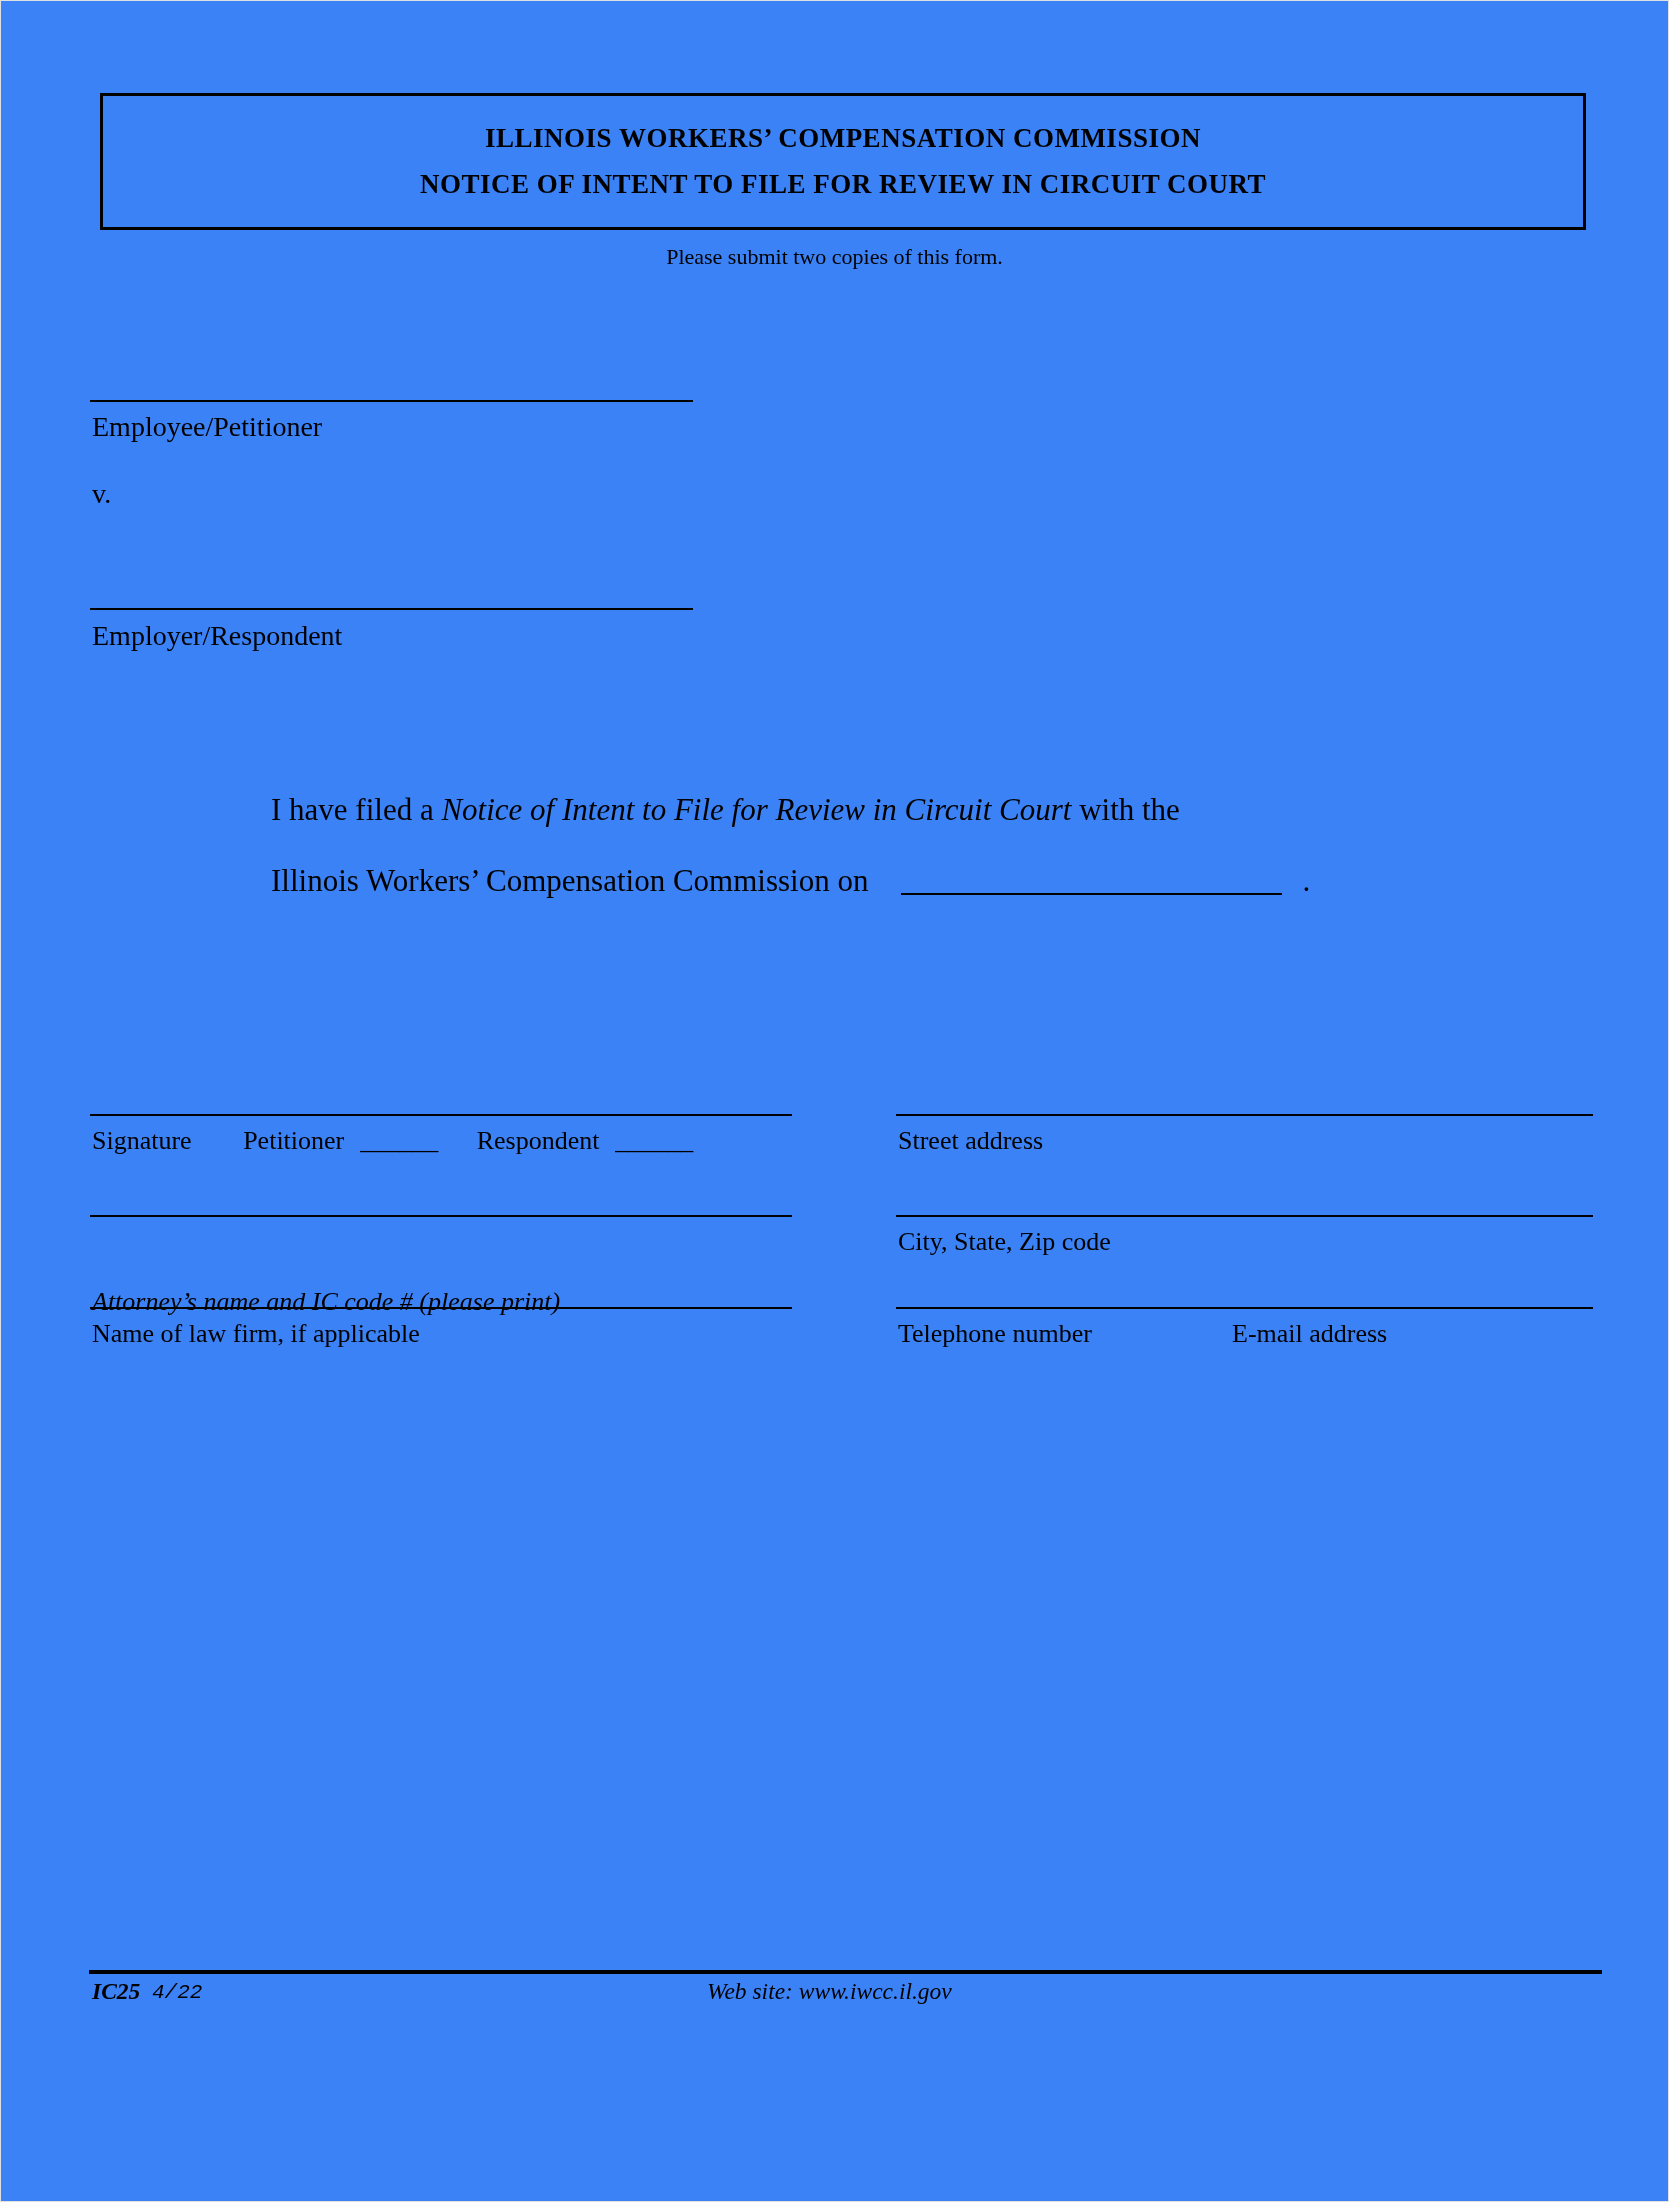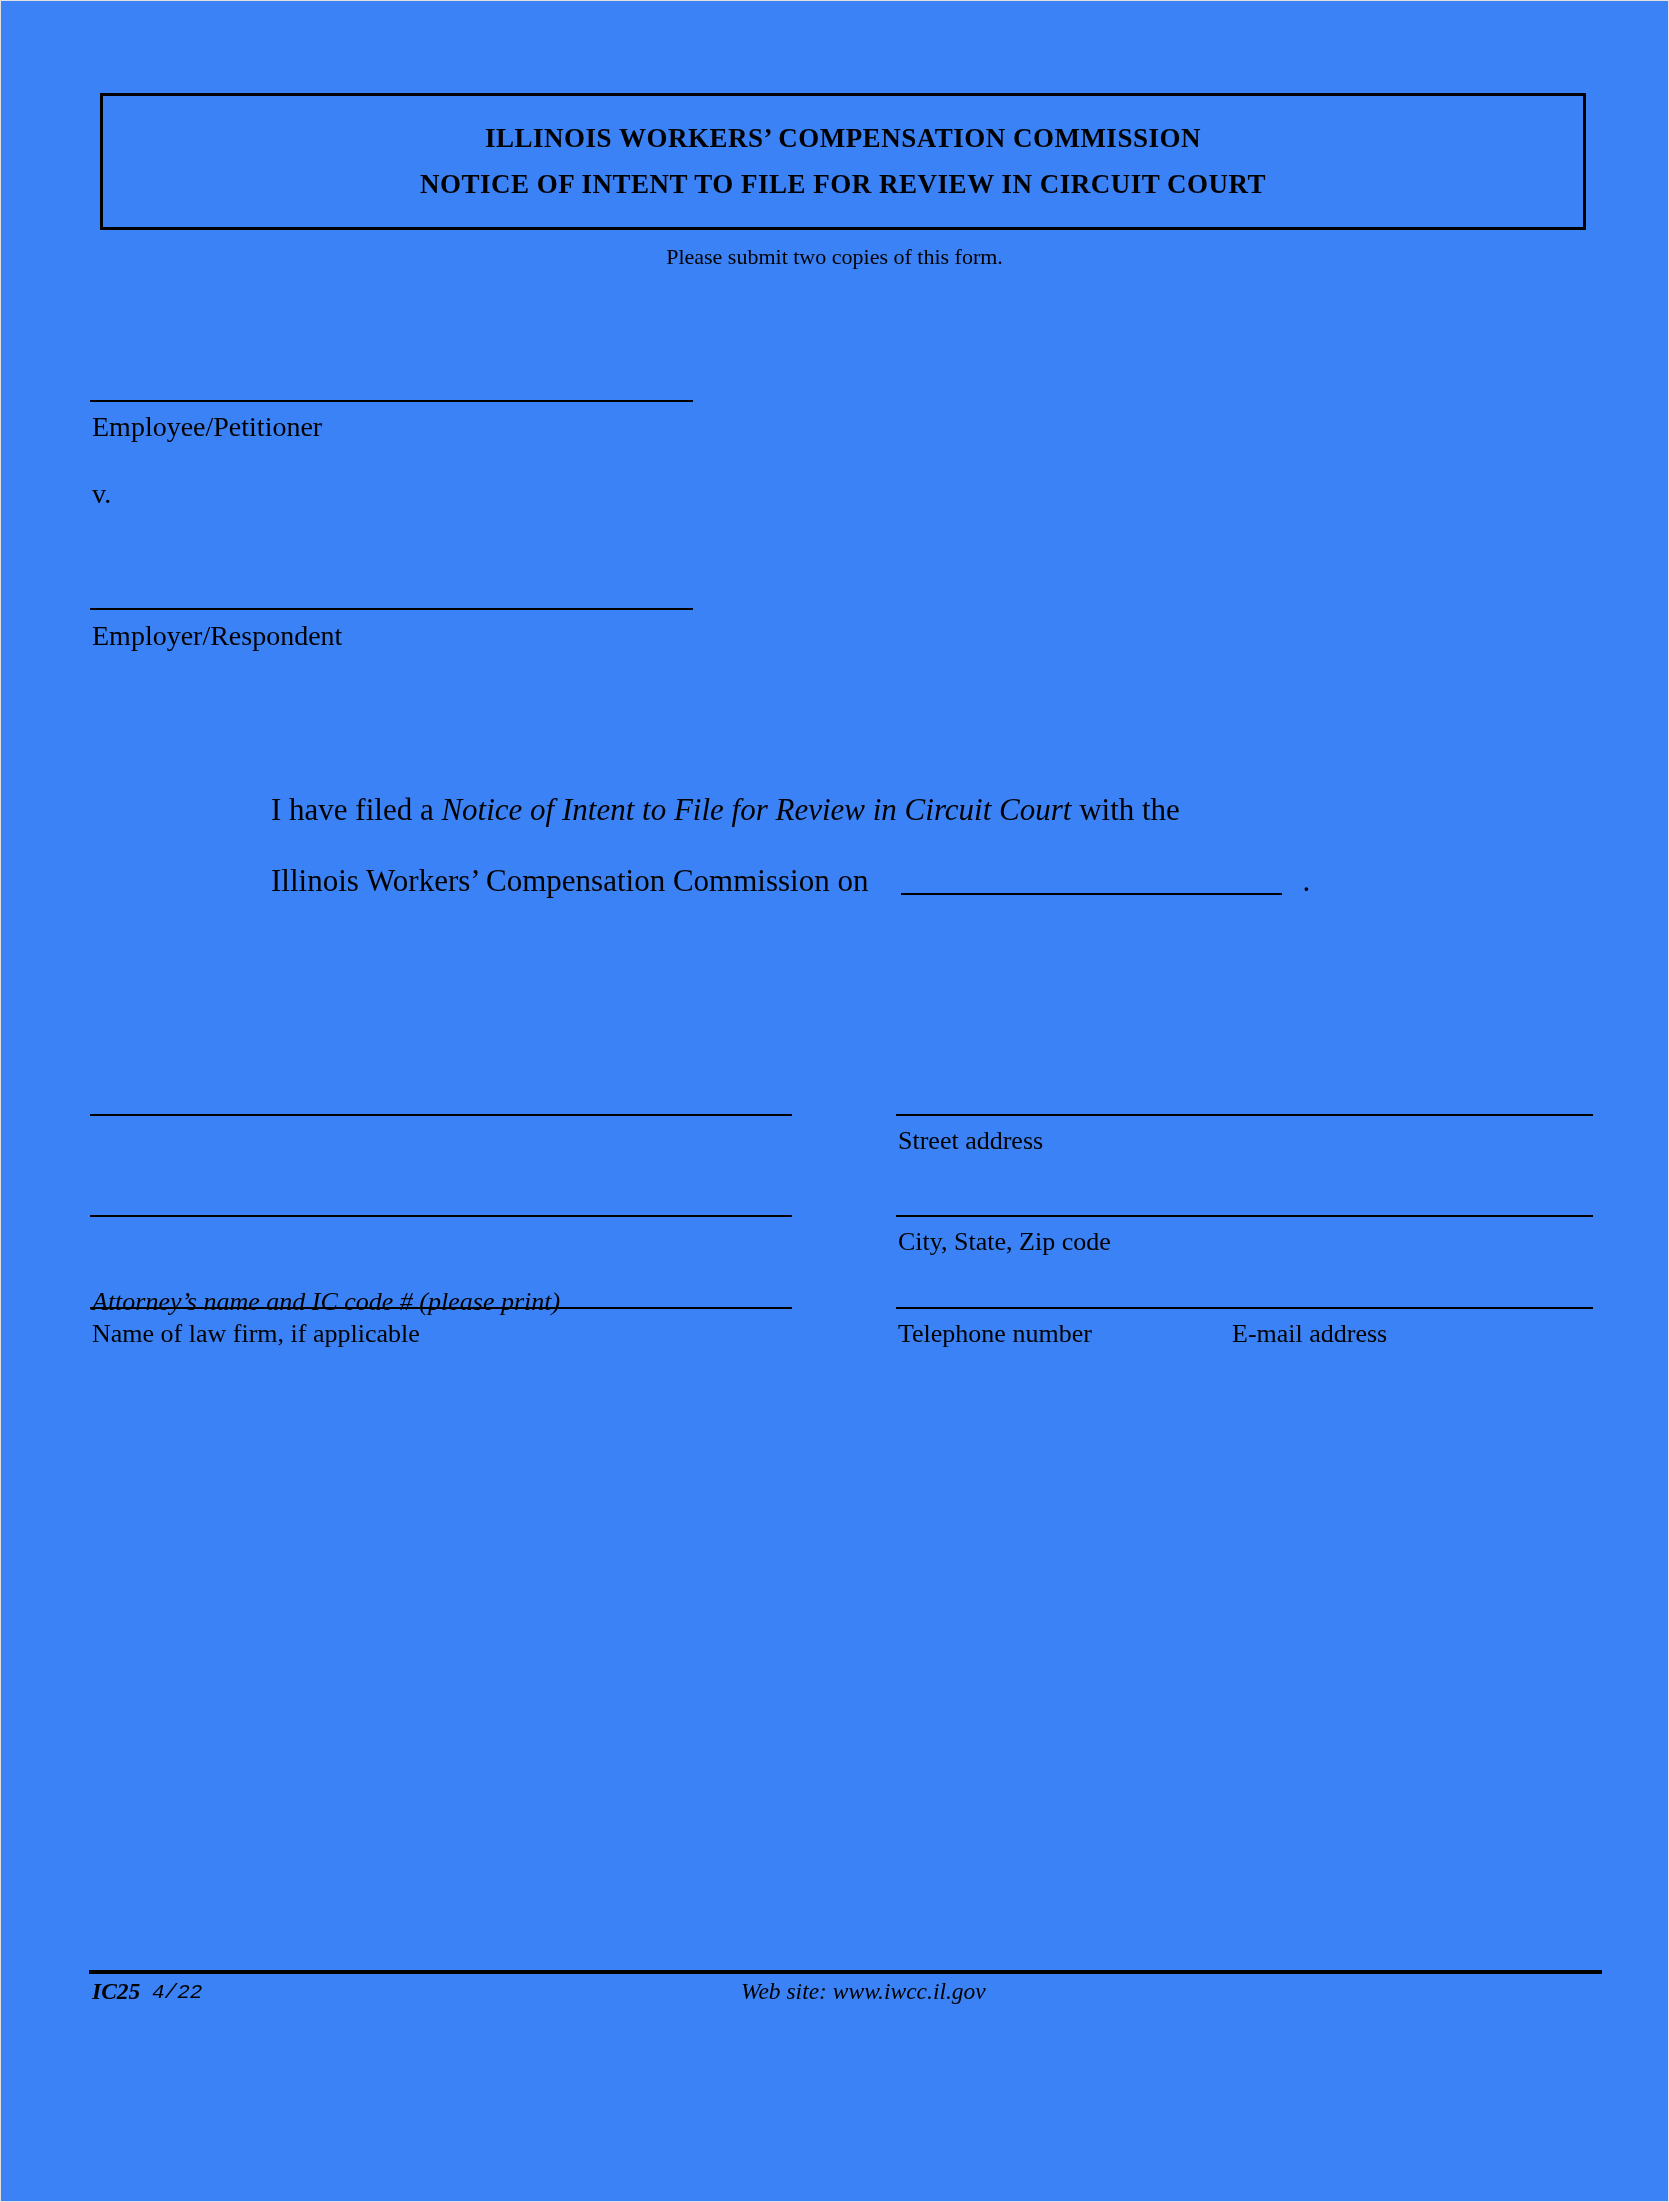--- a/index.html
+++ b/index.html
@@ -77,36 +77,43 @@
   <div class="abs body-line" style="left:270px; top:793px;">
     <span>I have filed a </span><span class="italic">Notice of Intent to File for Review in Circuit Court</span><span> with the</span>
   </div>
   <div class="abs body-line" style="left:270px; top:864px;">
     <span>Illinois Workers’ Compensation Commission on</span>
     <span class="blank" style="width:381px; margin-left:24.5px; margin-right:13px;"></span>
     <span>.</span>
   </div>
 
   <div class="abs fieldline" style="left:89px; top:1085px; width:702px; height:28px;"></div>
+  <div class="abs sig-label" style="left:91px; top:1126px;">
+    <span>Signature</span>
+    <span style="margin-left:45px;">Petitioner</span>
+    <span style="margin-left:9.4px;">______</span>
+    <span style="margin-left:32px;">Respondent</span>
+    <span style="margin-left:9.4px;">______</span>
+  </div>
 
   <div class="abs fieldline" style="left:89px; top:1186px; width:702px; height:28px;"></div>
   <div class="abs sig-label" style="left:91px; top:1287px;font-style:italic;">Attorney’s name and IC code # (please print)</div>
 
   <div class="abs fieldline" style="left:89px; top:1278px; width:702px; height:28px;"></div>
   <div class="abs sig-label" style="left:91px; top:1319px;">Name of law firm, if applicable</div>
 
   <div class="abs fieldline" style="left:895px; top:1085px; width:697px; height:28px;"></div>
   <div class="abs sig-label" style="left:897px; top:1126px;text-align:right;">Street address</div>
 
   <div class="abs fieldline" style="left:895px; top:1186px; width:697px; height:28px;"></div>
   <div class="abs sig-label" style="left:897px; top:1227px;">City, State, Zip code</div>
 
   <div class="abs fieldline" style="left:895px; top:1278px; width:697px; height:28px;"></div>
   <div class="abs sig-label" style="left:897px; top:1319px;">Telephone number</div>
   <div class="abs sig-label" style="left:1231px; top:1319px;">E-mail address</div>
 
   <div class="abs footer-rule"></div>
   <div class="abs footer-code" style="left:91px; top:1979px;">IC25</div>
   <div class="abs footer-rev" style="left:151px; top:1981px;">4/22</div>
-  <div class="abs footer-site" style="left:740px; top:1979px;text-align:right;">Web site: www.iwcc.il.gov</div>
+  <div class="abs footer-site" style="left:706px; top:1979px;text-align:right;">Web site: www.iwcc.il.gov</div>
 
 </div>
 
 
 </body></html>

